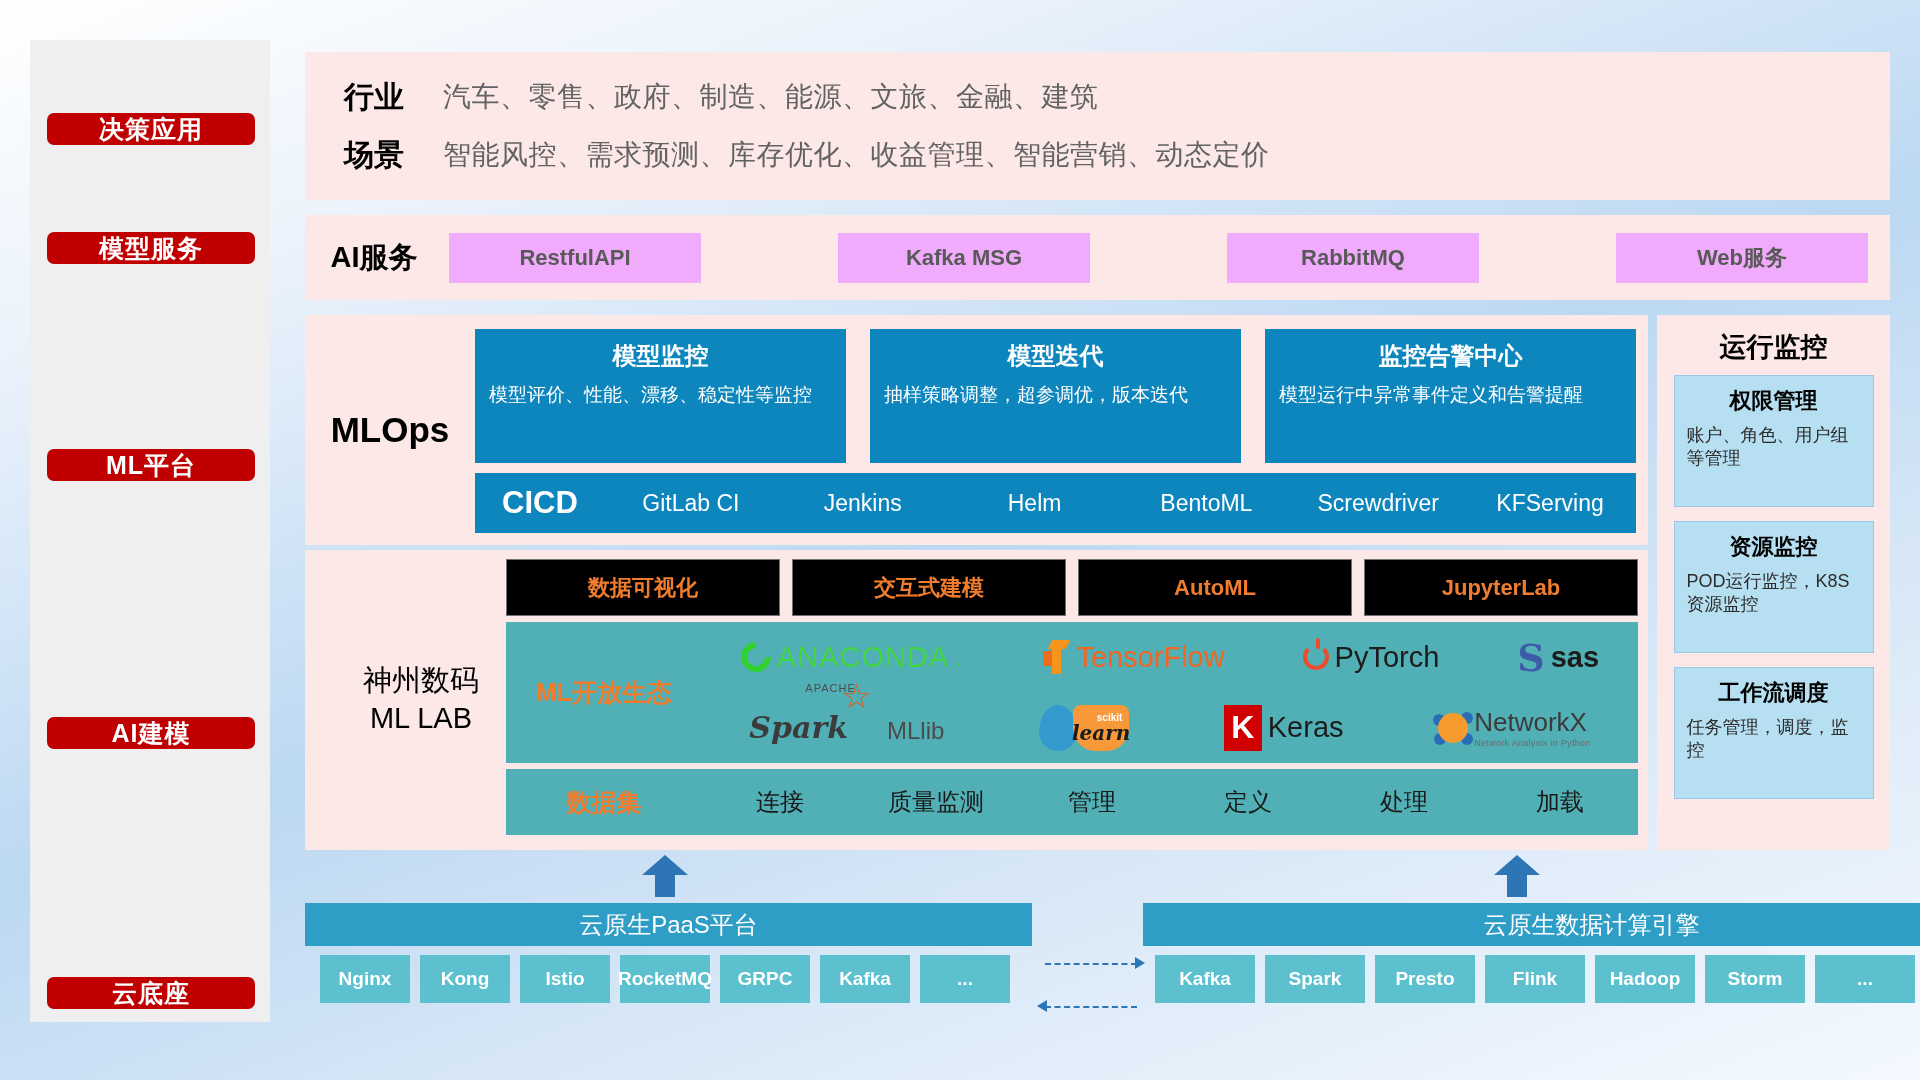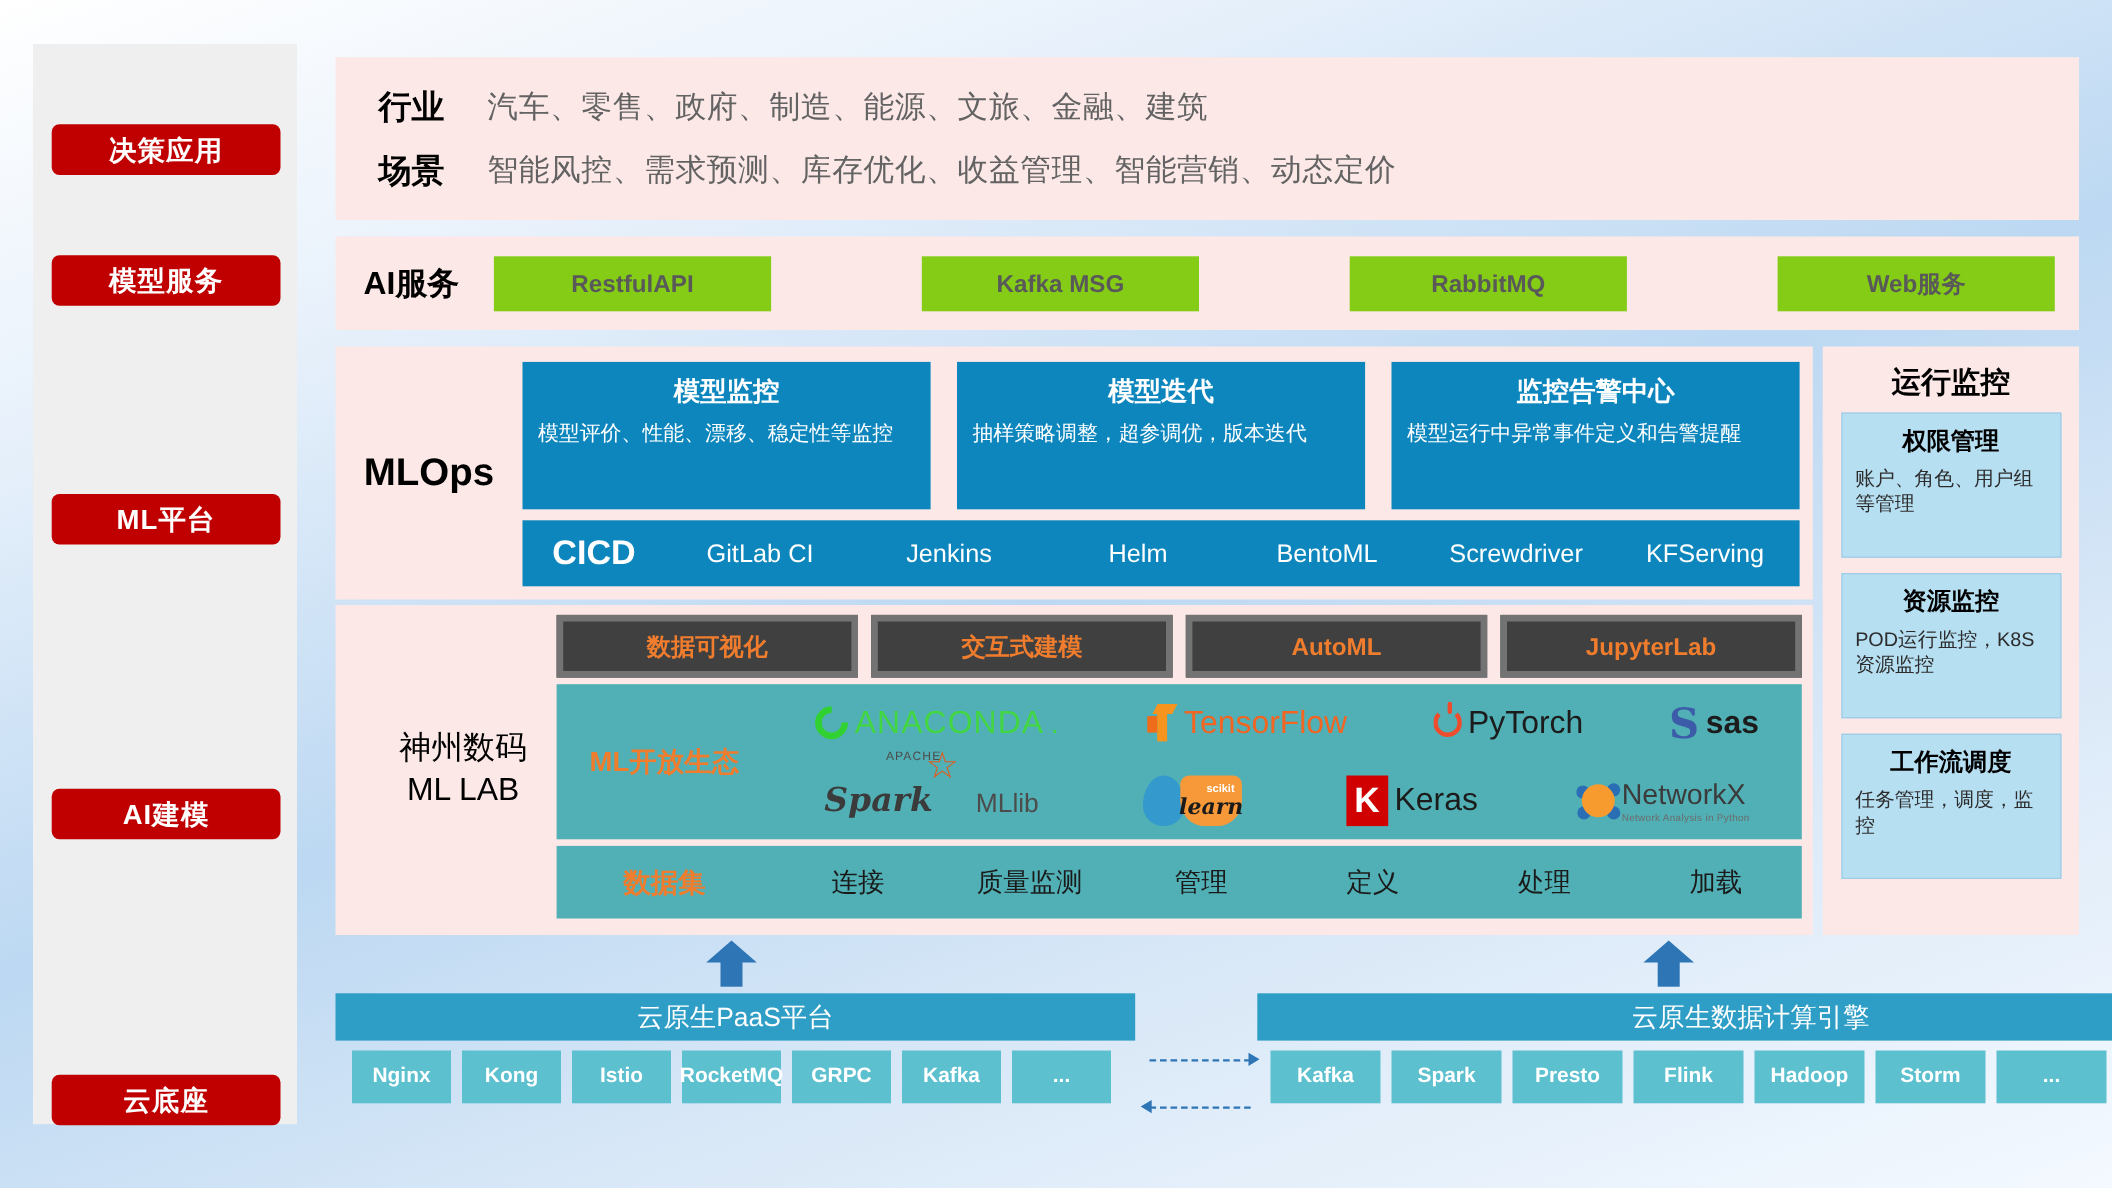--- a/index.html
+++ b/index.html
@@ -10,21 +10,21 @@
     overflow:hidden;
   }
   .canvas{position:relative;width:1920px;height:1080px;}
 
   
   .rail{
     position:absolute;left:30px;top:40px;width:240px;height:982px;
     background:#efefef;
   }
   .rail-btn{
-    position:absolute;left:17px;width:208px;height:46px;
+    position:absolute;left:17px;width:208px;height:32px;
     background:#c00000;border-radius:7px;
     color:#fff;font-weight:bold;font-size:25px;
     display:flex;align-items:center;justify-content:center;
     letter-spacing:1px;
   }
   .rail-btn.b1{top:73px;}
   .rail-btn.b2{top:192px;}
   .rail-btn.b3{top:409px;}
   .rail-btn.b4{top:677px;}
   .rail-btn.b5{top:937px;}
@@ -45,21 +45,21 @@
   .row-ai{
     position:absolute;left:305px;top:215px;width:1585px;height:85px;
     background:#fce9e7;display:flex;align-items:center;
   }
   .ai-key{
     width:138px;flex:0 0 138px;text-align:center;
     font-size:29px;font-weight:bold;color:#000;
   }
   .ai-items{display:flex;flex:1;justify-content:space-between;padding:0 22px 0 6px;}
   .ai-chip{
-    width:252px;height:50px;background:#84cc16;color:#595959;
+    width:252px;height:50px;background:#f0abfc;color:#595959;
     font-size:22px;font-weight:bold;
     display:flex;align-items:center;justify-content:center;
   }
 
   
   .row-mlops{
     position:absolute;left:305px;top:315px;width:1343px;height:230px;
     background:#fce9e7;display:flex;
   }
   .mlops-key{
@@ -93,21 +93,21 @@
     position:absolute;left:305px;top:550px;width:1343px;height:300px;
     background:#fce9e7;display:flex;
   }
   .lab-key{
     width:170px;flex:0 0 170px;display:flex;align-items:center;justify-content:center;
     font-size:29px;font-weight:normal;color:#000;text-align:center;line-height:1.3;margin-left:31px;
   }
   .lab-right{flex:1;display:flex;flex-direction:column;padding:9px 10px 9px 0;}
   .lab-tabs{display:flex;gap:12px;height:57px;}
   .lab-tab{
-    flex:1;background:#404040;border:6px solid #737373;
+    flex:1;background:#000000;border:1px solid #737373;
     color:#f07d2e;font-size:22px;font-weight:bold;
     display:flex;align-items:center;justify-content:center;
   }
   .lab-eco{
     margin-top:6px;height:141px;background:#51b0b5;display:flex;align-items:center;
   }
   .eco-label{
     width:196px;flex:0 0 196px;text-align:center;
     color:#f07d2e;font-size:25px;font-weight:bold;
   }

